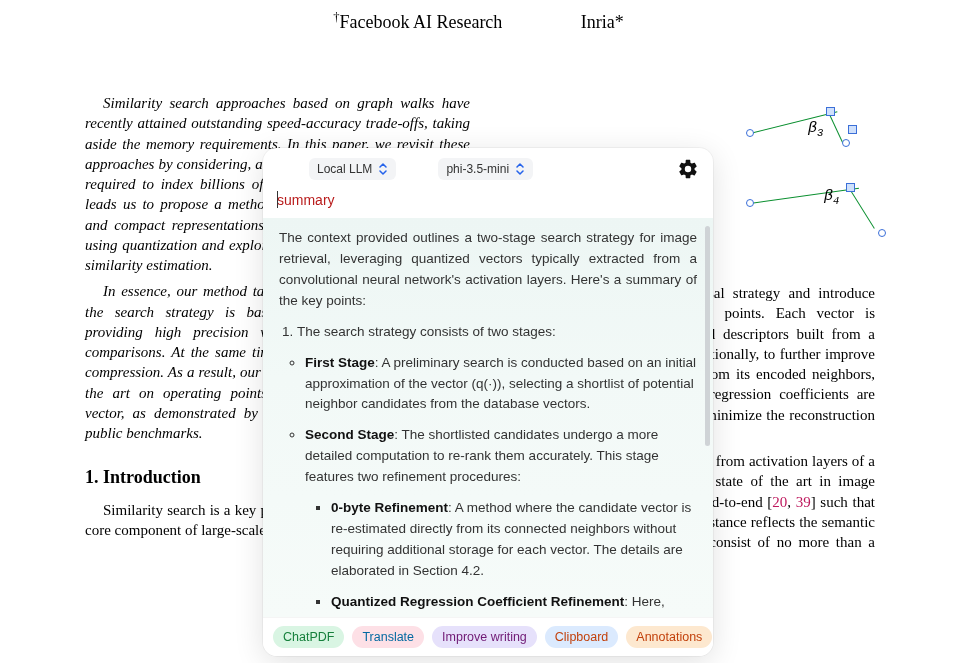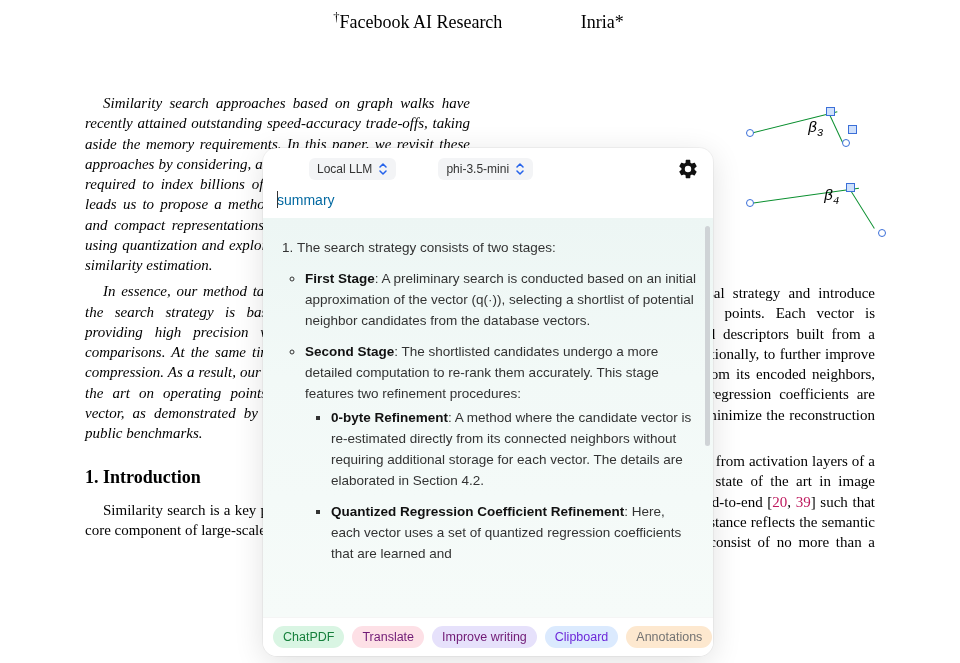--- a/index.html
+++ b/index.html
@@ -126,21 +126,21 @@
 
   .query-row {
     padding: 4px 14px 8px 14px;
     position:relative;
   }
   .query-input {
     width:100%;
     border:none;
     outline:none;
     font-size: 14px;
-    color:#0369a1;
+    color:#b91c1c;
     font-family: inherit;
     padding: 2px 0;
   }
   .caret {
     position:absolute;
     left:14px; top:5px; bottom:10px;
     width:1px; background:#333;
   }
 
   .panel-body {
@@ -149,21 +149,21 @@
     overflow:hidden;
     background: linear-gradient(#edf6f4, #f2f9f7 40%, #f6fbf9);
     padding: 10px 16px 10px 16px;
     font-size: 13.5px;
     line-height: 1.55;
     color:#333;
     text-align: justify;
   }
   .panel-body ol { padding-left: 18px; margin: 10px 0; }
   .panel-body ul.circle { list-style: circle; padding-left: 26px; margin:6px 0;}
-  .panel-body ul.square { list-style: square; padding-left: 26px; margin:4px 0;}
+  .panel-body ul.square { list-style: square; padding-left: 26px; margin:10px 0;}
   .panel-body li { margin-bottom: 10px; text-align:left; }
   .panel-body strong { font-weight:600; color:#111; }
 
   .panel-scroll {
     position:absolute; right:3px; top:8px; width:5px; height:220px;
     background:#cfd3d6; border-radius:3px;
   }
 
   .panel-footer {
     display:flex; gap:8px; align-items:center;
@@ -172,24 +172,24 @@
     border-top:1px solid rgba(0,0,0,0.04);
   }
   .tag {
     font-size:12.5px;
     padding: 4px 10px;
     border-radius: 12px;
     cursor:pointer;
     white-space:nowrap;
   }
   .tag.green  { background:#d9f5e3; color:#16803c; }
-  .tag.pink   { background:#fde0e6; color:#701a75; }
+  .tag.pink   { background:#fde0e6; color:#0369a1; }
   .tag.purple { background:#e6e1fb; color:#701a75; }
-  .tag.blue   { background:#dbeafe; color:#6d28d9;text-align:right; }
-  .tag.orange { background:#fde8cf; color:#737373; }
+  .tag.blue   { background:#dbeafe; color:#c2410c;text-align:right; }
+  .tag.orange { background:#fde8cf; color:#c2410c; }
 
 </style>
 </head>
 <body>
 
 <div class="paper">
 
 
   <div class="affil">
     <span class="col1"><sup>†</sup><span>Facebook AI Research</span></span>
@@ -260,20 +260,21 @@
     </div>
   </div>
 
   <div class="query-row">
     <span class="caret"></span>
     <input class="query-input" type="text" value="summary" style="">
   </div>
 
   <div class="panel-body">
     <div class="panel-scroll"></div>
+    <div>The context provided outlines a two-stage search strategy for image retrieval, leveraging quantized vectors typically extracted from a convolutional neural network's activation layers. Here's a summary of the key points:</div>
     <ol>
       <li>The search strategy consists of two stages:</li>
     </ol>
     <ul class="circle">
       <li>
         <strong>First Stage</strong><span>: A preliminary search is conducted based on an initial approximation of the vector (q(·)), selecting a shortlist of potential neighbor candidates from the database vectors.</span>
       </li>
       <li>
         <strong>Second Stage</strong><span>: The shortlisted candidates undergo a more detailed computation to re-rank them accurately. This stage features two refinement procedures:</span>
         <ul class="square">

